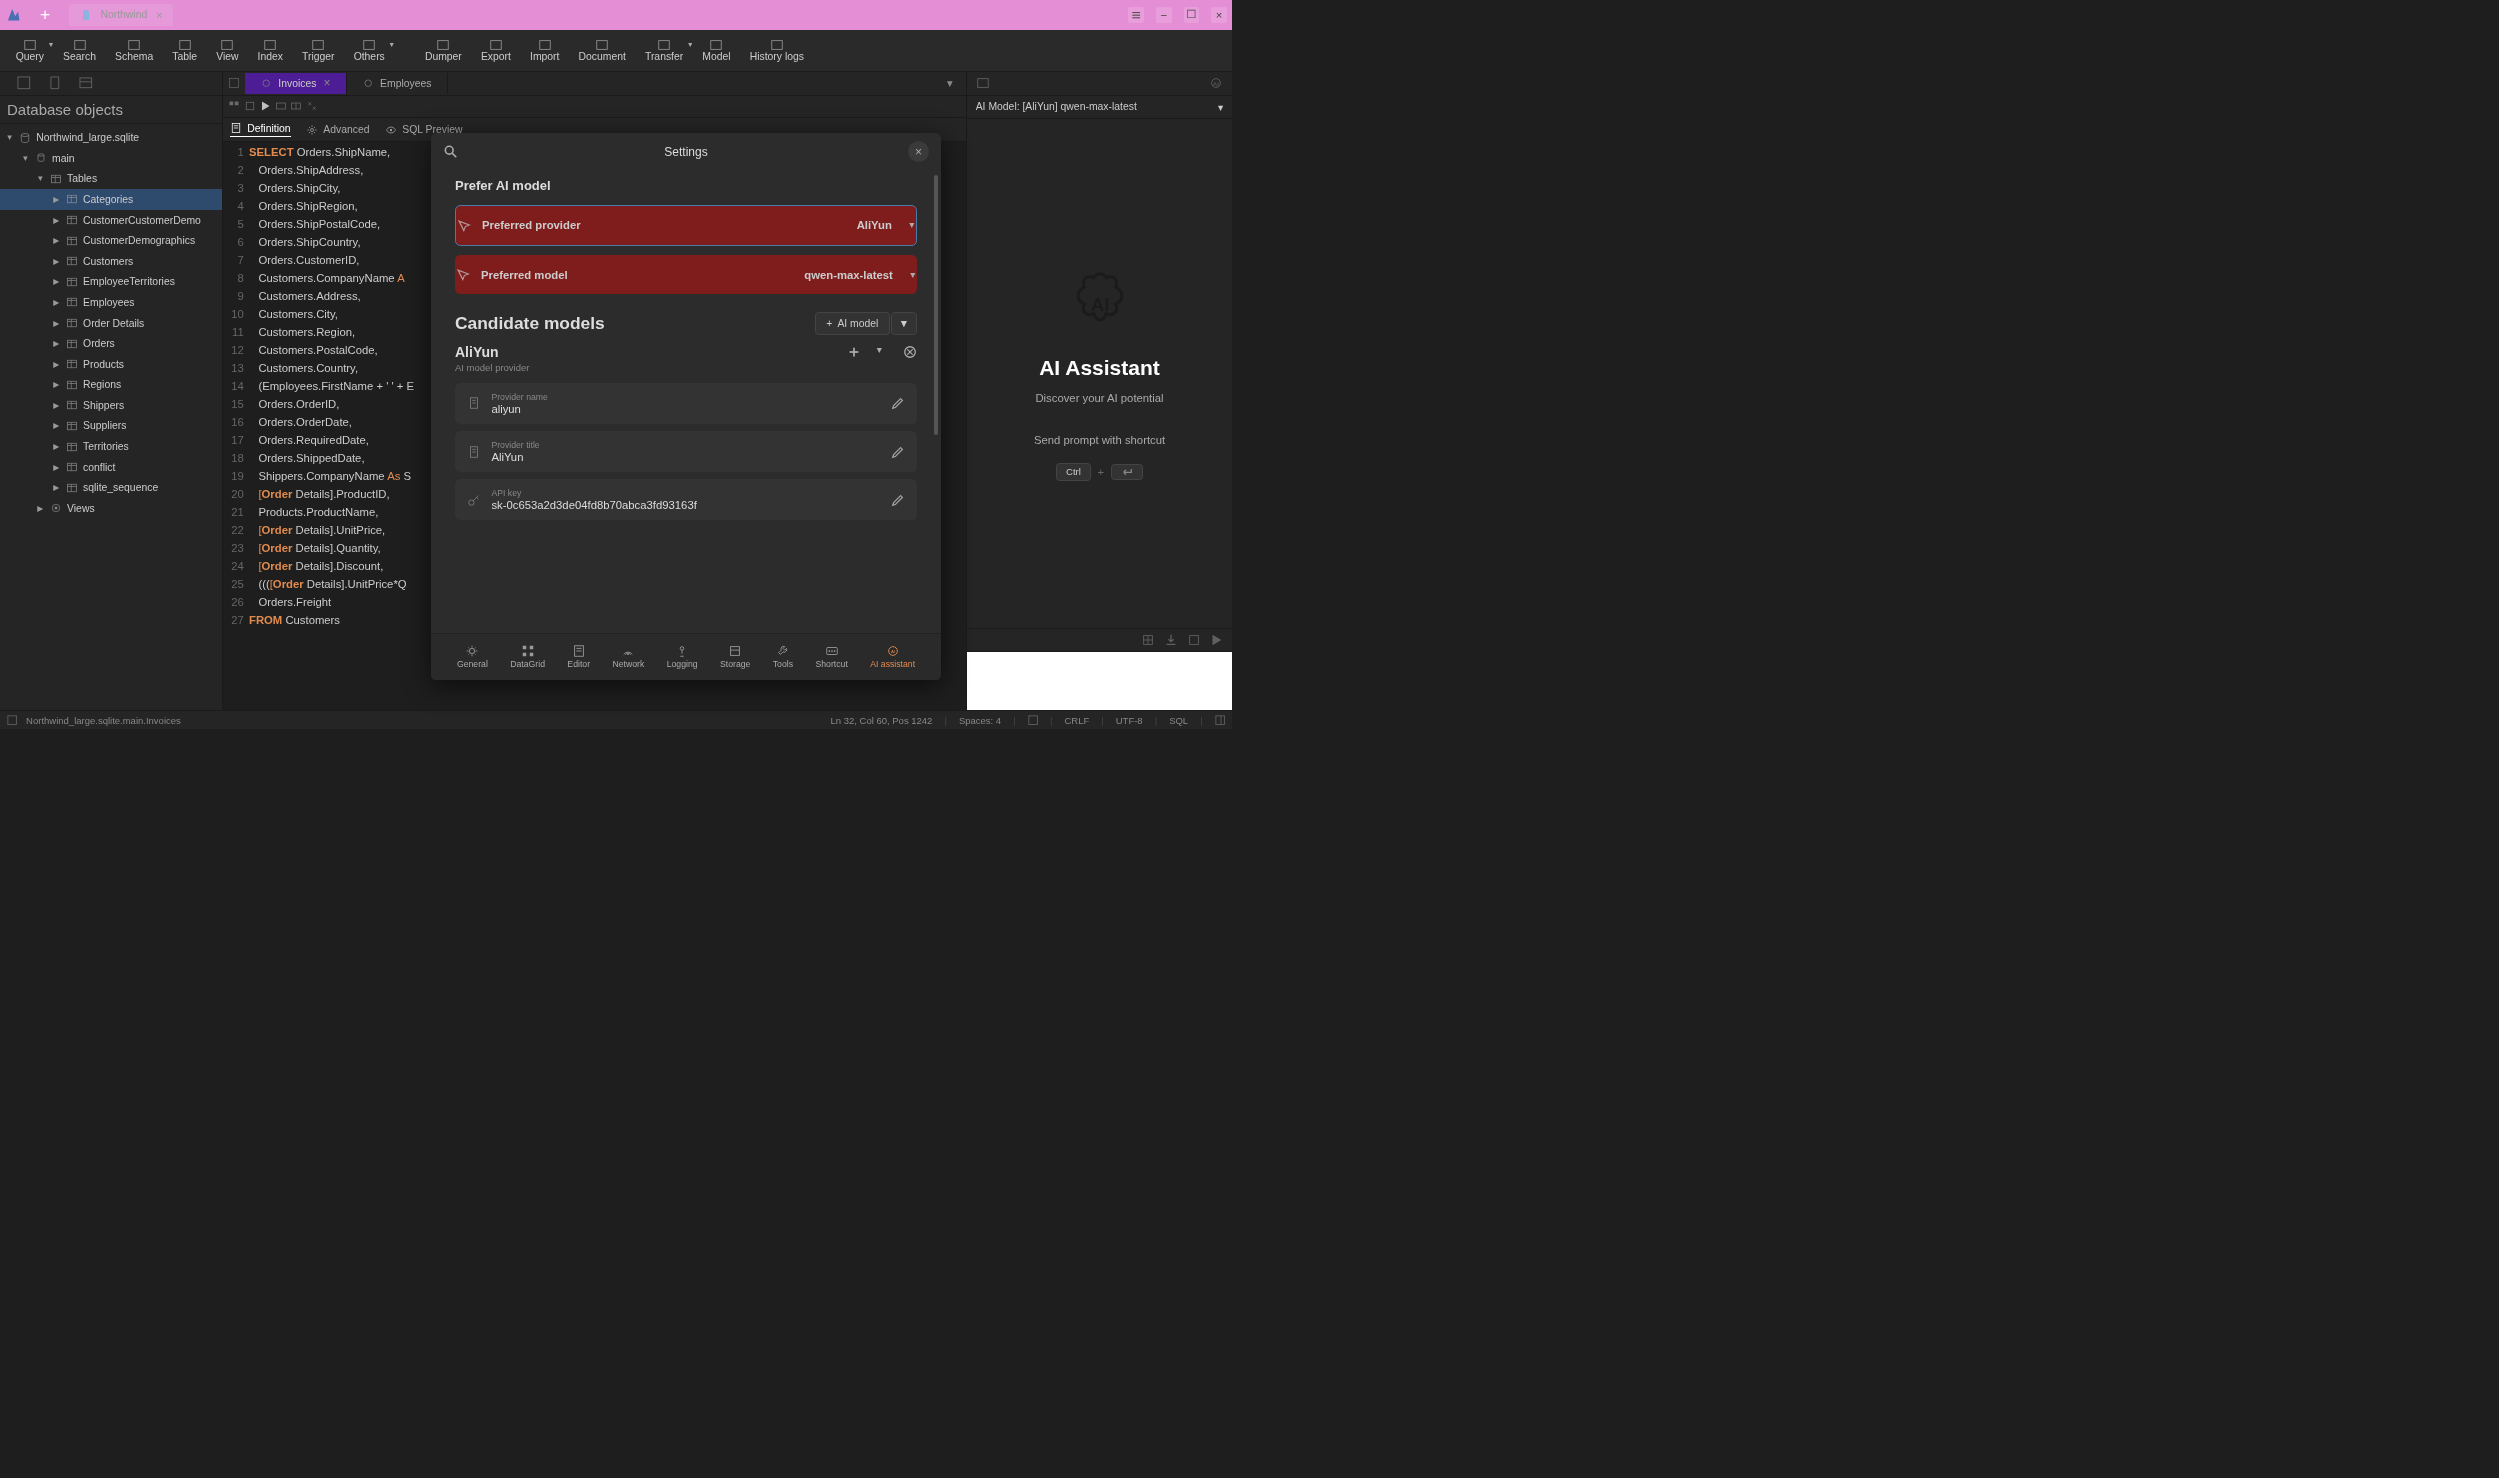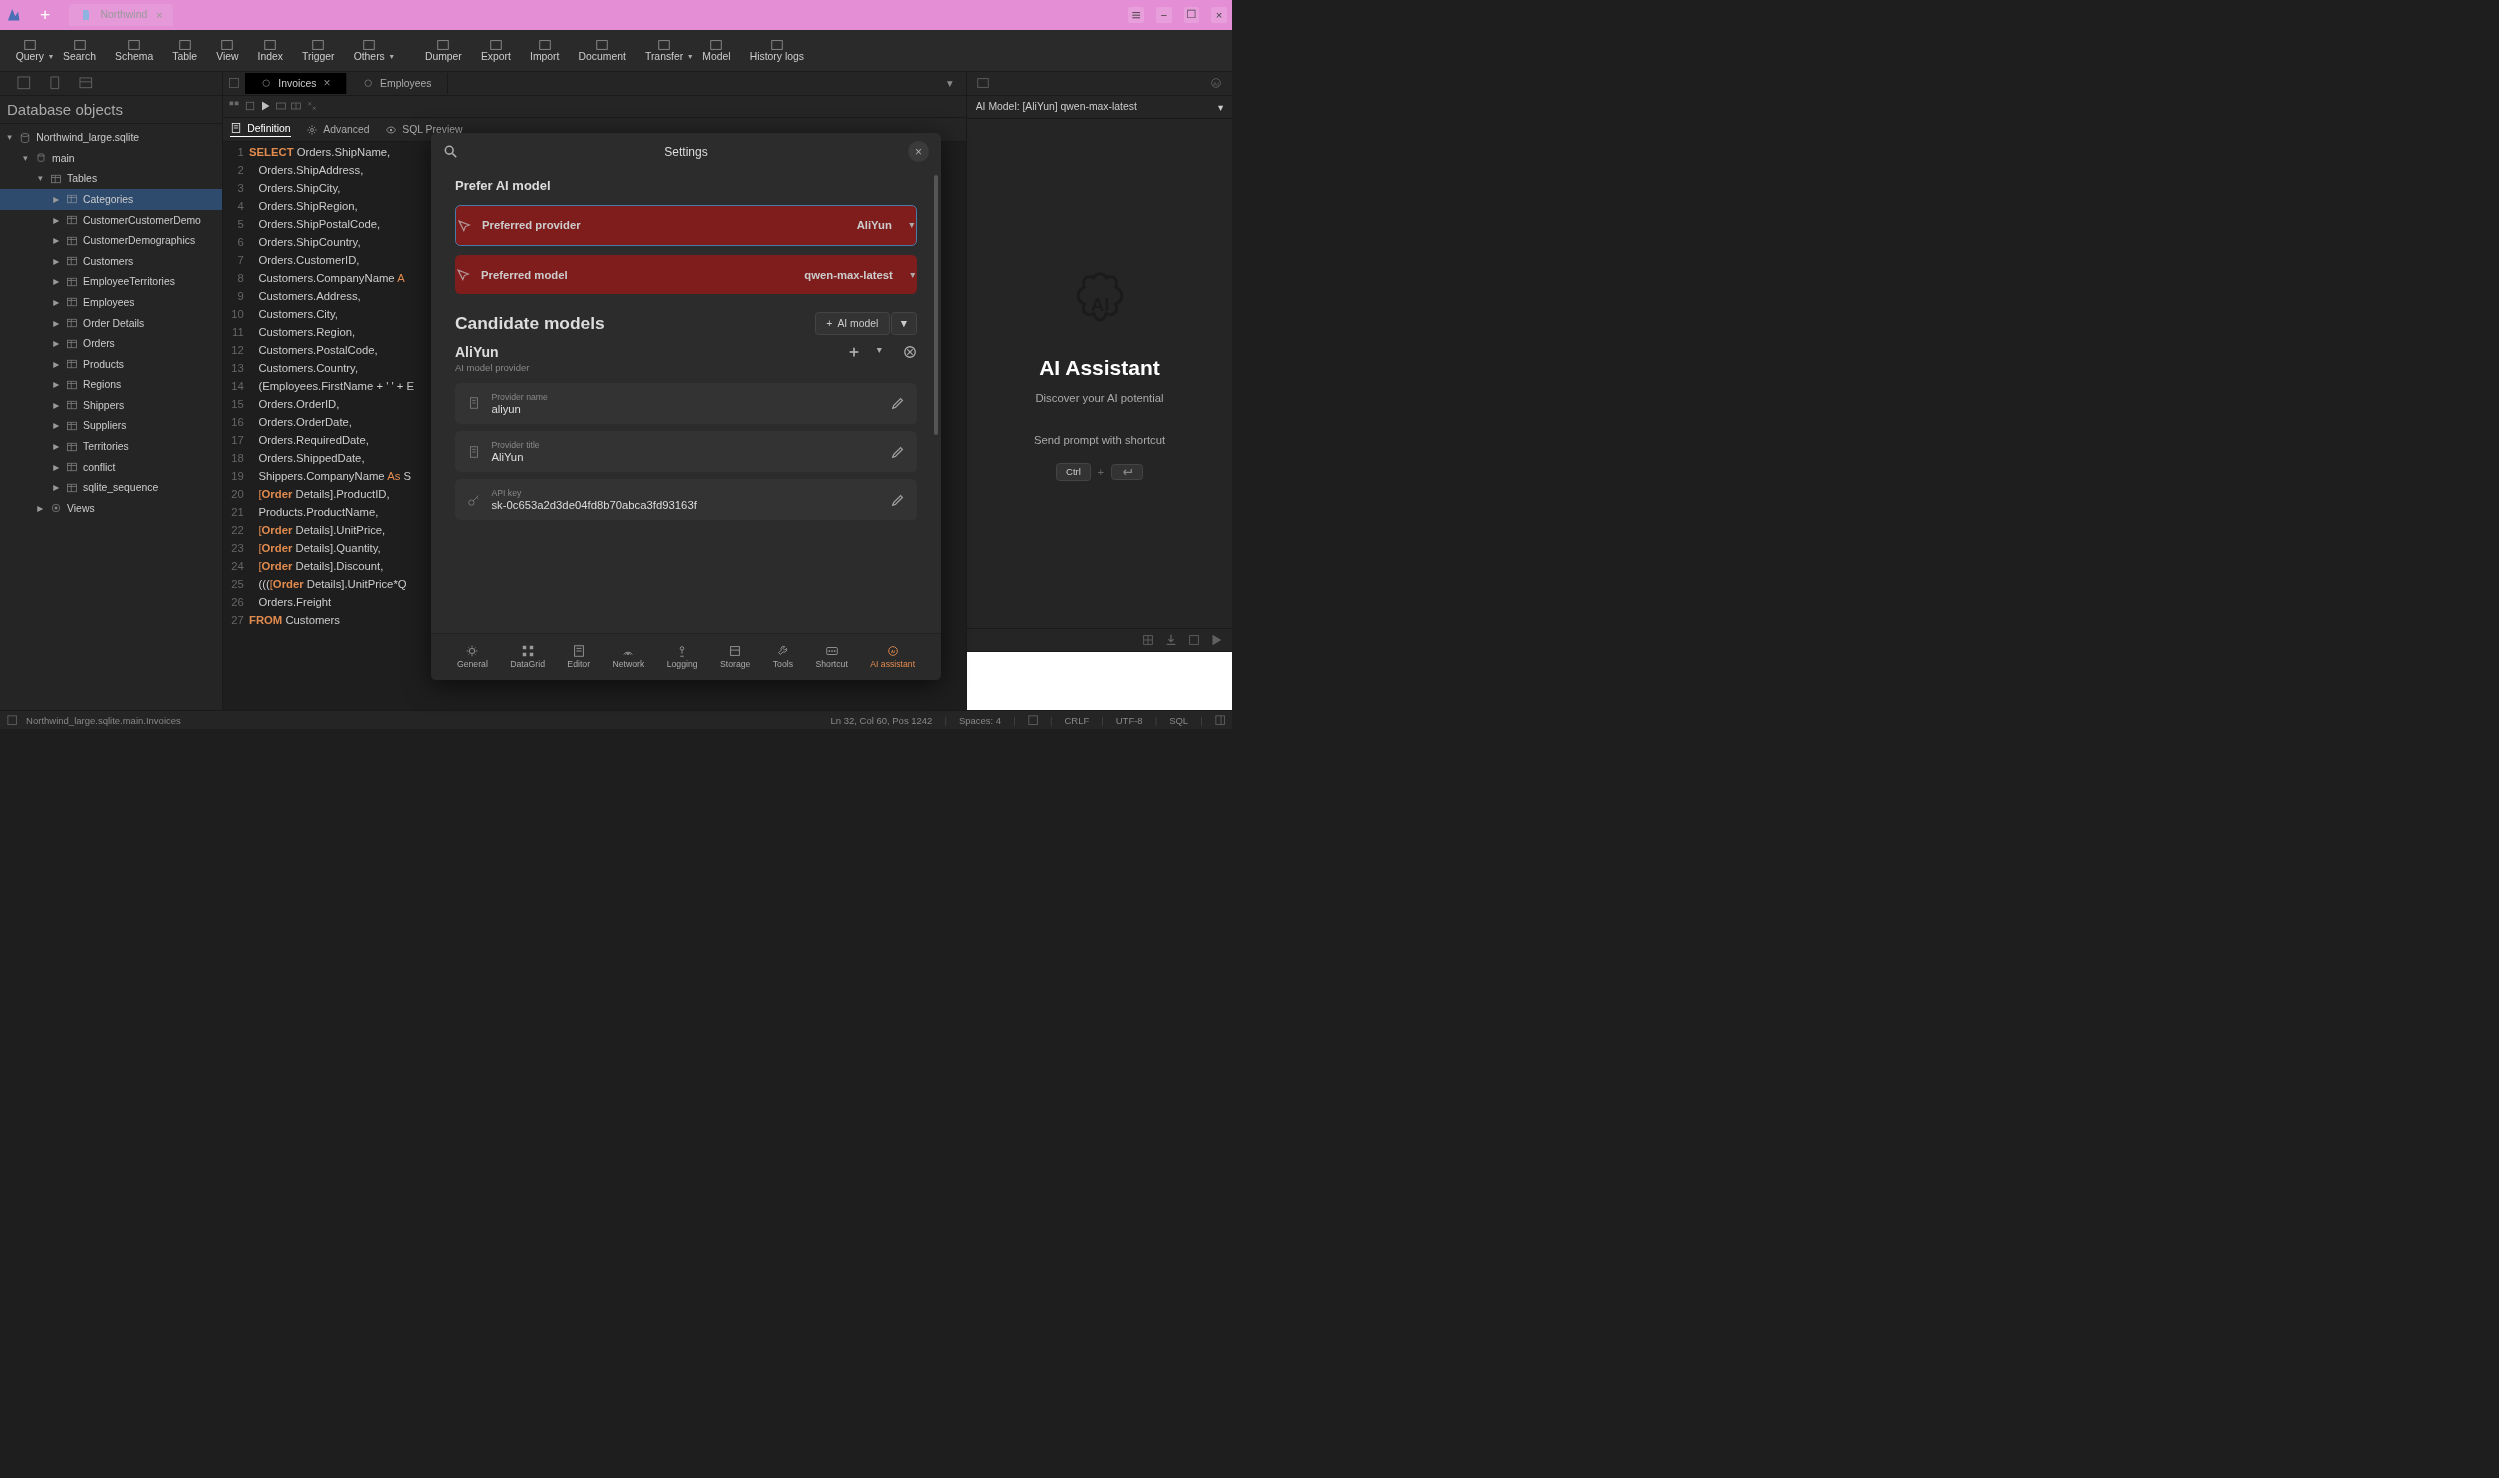--- a/index.html
+++ b/index.html
@@ -12,21 +12,21 @@
 .titlebar-plus { color: #fff; font-size: 17.4px; margin-left: 14px; cursor: pointer; }
 .titlebar-tab { display: flex; align-items: center; gap: 8.7px; background: rgba(255,255,255,0.1); padding: 5.2px 10.4px; margin-left: 15.6px; border-radius: 3.5px 3.5px 0 0; }
 .titlebar-tab-icon { width: 12px; height: 12px; }
 .titlebar-tab-label { color: #999; font-size: 10.4px; }
 .titlebar-tab-close { color: #999; cursor: pointer; }
 .titlebar-spacer { flex: 1; }
 .titlebar-controls { display: flex; gap: 12px; }
 .titlebar-btn { width: 15.6px; height: 15.6px; color: #444; cursor: pointer; display: flex; align-items: center; justify-content: center; border-radius: 2.6px; background: rgba(255,255,255,0.15); }
 
 
-.toolbar { height: 42px; background: #2a2a2a; display: flex; padding: 16px 7px; gap: 1.7px; border-bottom: 0.9px solid #1a1a1a; }
+.toolbar { height: 42px; background: #2a2a2a; display: flex; align-items: center; padding: 16px 7px; gap: 1.7px; border-bottom: 0.9px solid #1a1a1a; }
 .toolbar-item { display: flex; flex-direction: column; align-items: center; justify-content: center; padding: 3.5px 8.7px; cursor: pointer; color: #ccc; font-size: 10.4px; gap: 1.7px; position: relative; }
 .toolbar-icon { width: 14px; height: 12px; opacity: 0.8; }
 .toolbar-dropdown { position: absolute; right: -1.7px; top: 7px; font-size: 7px; color: #aaa; }
 
 
 .main { display: flex; height: calc(100% - 29.5px - 42px - 19px); }
 .sidebar { width: 223px; background: #252525; border-right: 0.9px solid #1a1a1a; display: flex; flex-direction: column; }
 .sidebar-tools { height: 24px; display: flex; align-items: center; gap: 15.6px; padding: 0 15.6px; border-bottom: 0.9px solid #1a1a1a; }
 .sidebar-tool { width: 15.6px; height: 15.6px; opacity: 0.6; cursor: pointer; }
 .sidebar-header { padding: 5.2px 7px; color: #aaa; font-size: 15px; border-bottom: 0.9px solid #1a1a1a; }
@@ -39,21 +39,21 @@
 .tree-l1 { padding-left: 21px; }
 .tree-l2 { padding-left: 36px; }
 .tree-l3 { padding-left: 52px; }
 
 
 .center { flex: 1; display: flex; flex-direction: column; position: relative; }
 .tabs { height: 24px; background: #252525; display: flex; align-items: center; border-bottom: 0.9px solid #1a1a1a; }
 .tab-icons-left { display: flex; gap: 3.5px; padding: 0 5.2px; }
 .tab-icon-sm { width: 12px; height: 12px; opacity: 0.6; cursor: pointer; }
 .tab { display: flex; align-items: center; gap: 7px; padding: 3.5px 15.6px; font-size: 10.4px; color: #aaa; cursor: pointer; border-right: 0.9px solid #1a1a1a; }
-.tab.active { background: #000000; color: #ccc; }
+.tab.active { background: #4c1d95; color: #ccc; }
 .tab-close { color: #888; font-size: 12px; }
 .tabs-spacer { flex: 1; }
 
 .subtoolbar { height: 22.6px; background: #252525; display: flex; align-items: center; padding: 0 5.2px; gap: 3.5px; border-bottom: 0.9px solid #1a1a1a; }
 .subtool-icon { width: 12px; height: 12px; opacity: 0.7; cursor: pointer; }
 .play-icon { color: #fff; }
 
 .viewtabs { height: 24px; background: #252525; display: flex; align-items: center; padding: 0 7px; gap: 15.6px; border-bottom: 0.9px solid #1a1a1a; }
 .viewtab { display: flex; align-items: center; gap: 5.2px; font-size: 10.4px; color: #aaa; cursor: pointer; }
 .viewtab.active { color: #fff; border-bottom: 1.7px solid #fff; padding-bottom: 1.7px; }

